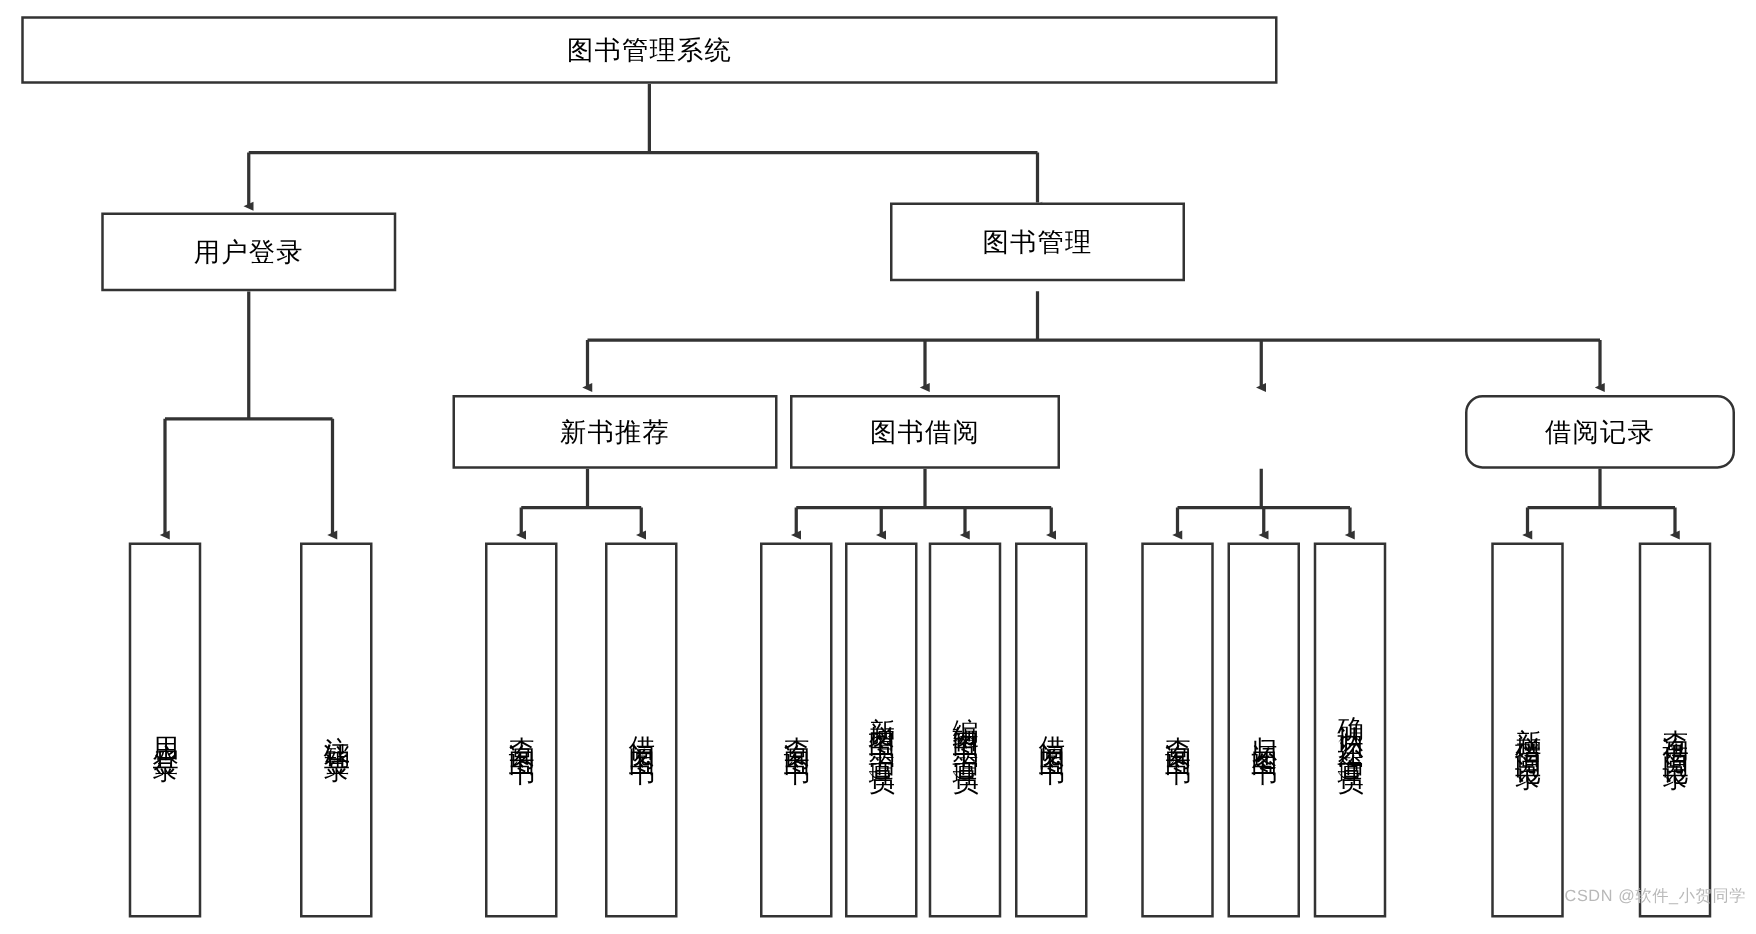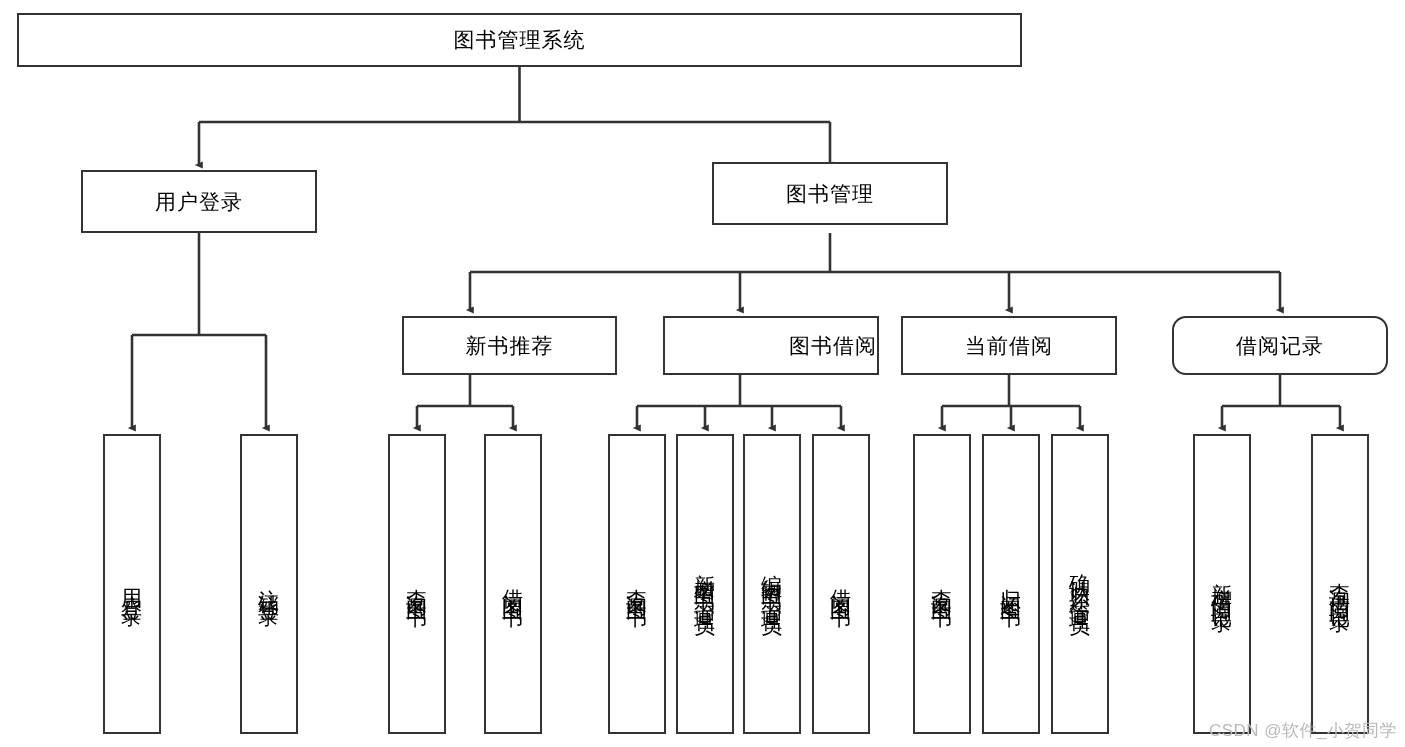--- a/index.html
+++ b/index.html
@@ -51,22 +51,22 @@
   }
   .node.vert .vtext {
     writing-mode: vertical-rl;
     text-orientation: upright;
     line-height: 1;
     white-space: nowrap;
   }
   .watermark {
     position: absolute;
     right: 8px;
-    bottom: 5px;
-    font-size: 17px;
+    bottom: 21px;
+    font-size: 13px;
     color: #b9b9b9;
     white-space: nowrap;
     letter-spacing: 0.5px;
   }
 </style>
 </head>
 <body>
 
 <div id="canvas">
 
@@ -126,28 +126,25 @@
     <span>图书管理系统</span>
   </div>
 
   <div class="node horiz" style="left:81px; top:170px; width:236px; height:63px;">
     <span>用户登录</span>
   </div>
   <div class="node horiz" style="left:712px; top:162px; width:236px; height:63px;">
     <span>图书管理</span>
   </div>
 
-  <div class="node horiz" style="left:362px; top:316px; width:215px; height:59px;margin-left:40px;">
+  <div class="node horiz" style="left:362px; top:316px; width:260px; height:59px;">
     <span>新书推荐</span>
   </div>
-  <div class="node horiz" style="left:663px; top:316px; width:216px; height:59px;justify-content:flex-end;">
+  <div class="node horiz" style="left:632px; top:316px; width:216px; height:59px;">
     <span>图书借阅</span>
-  </div>
-  <div class="node horiz" style="left:901px; top:316px; width:216px; height:59px;">
-    <span>当前借阅</span>
   </div>
   <div class="node horiz" style="left:1172px; top:316px; width:216px; height:59px;border-radius:14px;">
     <span>借阅记录</span>
   </div>
 
   <div class="node vert" style="left:103px; top:434px; width:58px; height:300px;">
     <span class="vtext">用户登录</span>
   </div>
   <div class="node vert" style="left:240px; top:434px; width:58px; height:300px;">
     <span class="vtext">注销登录</span>

